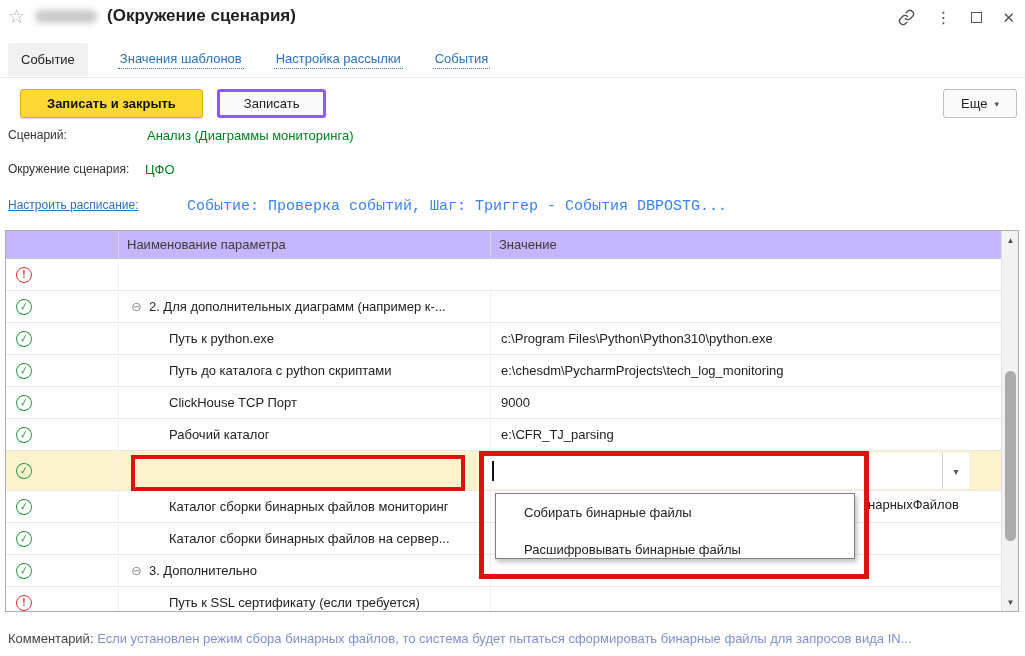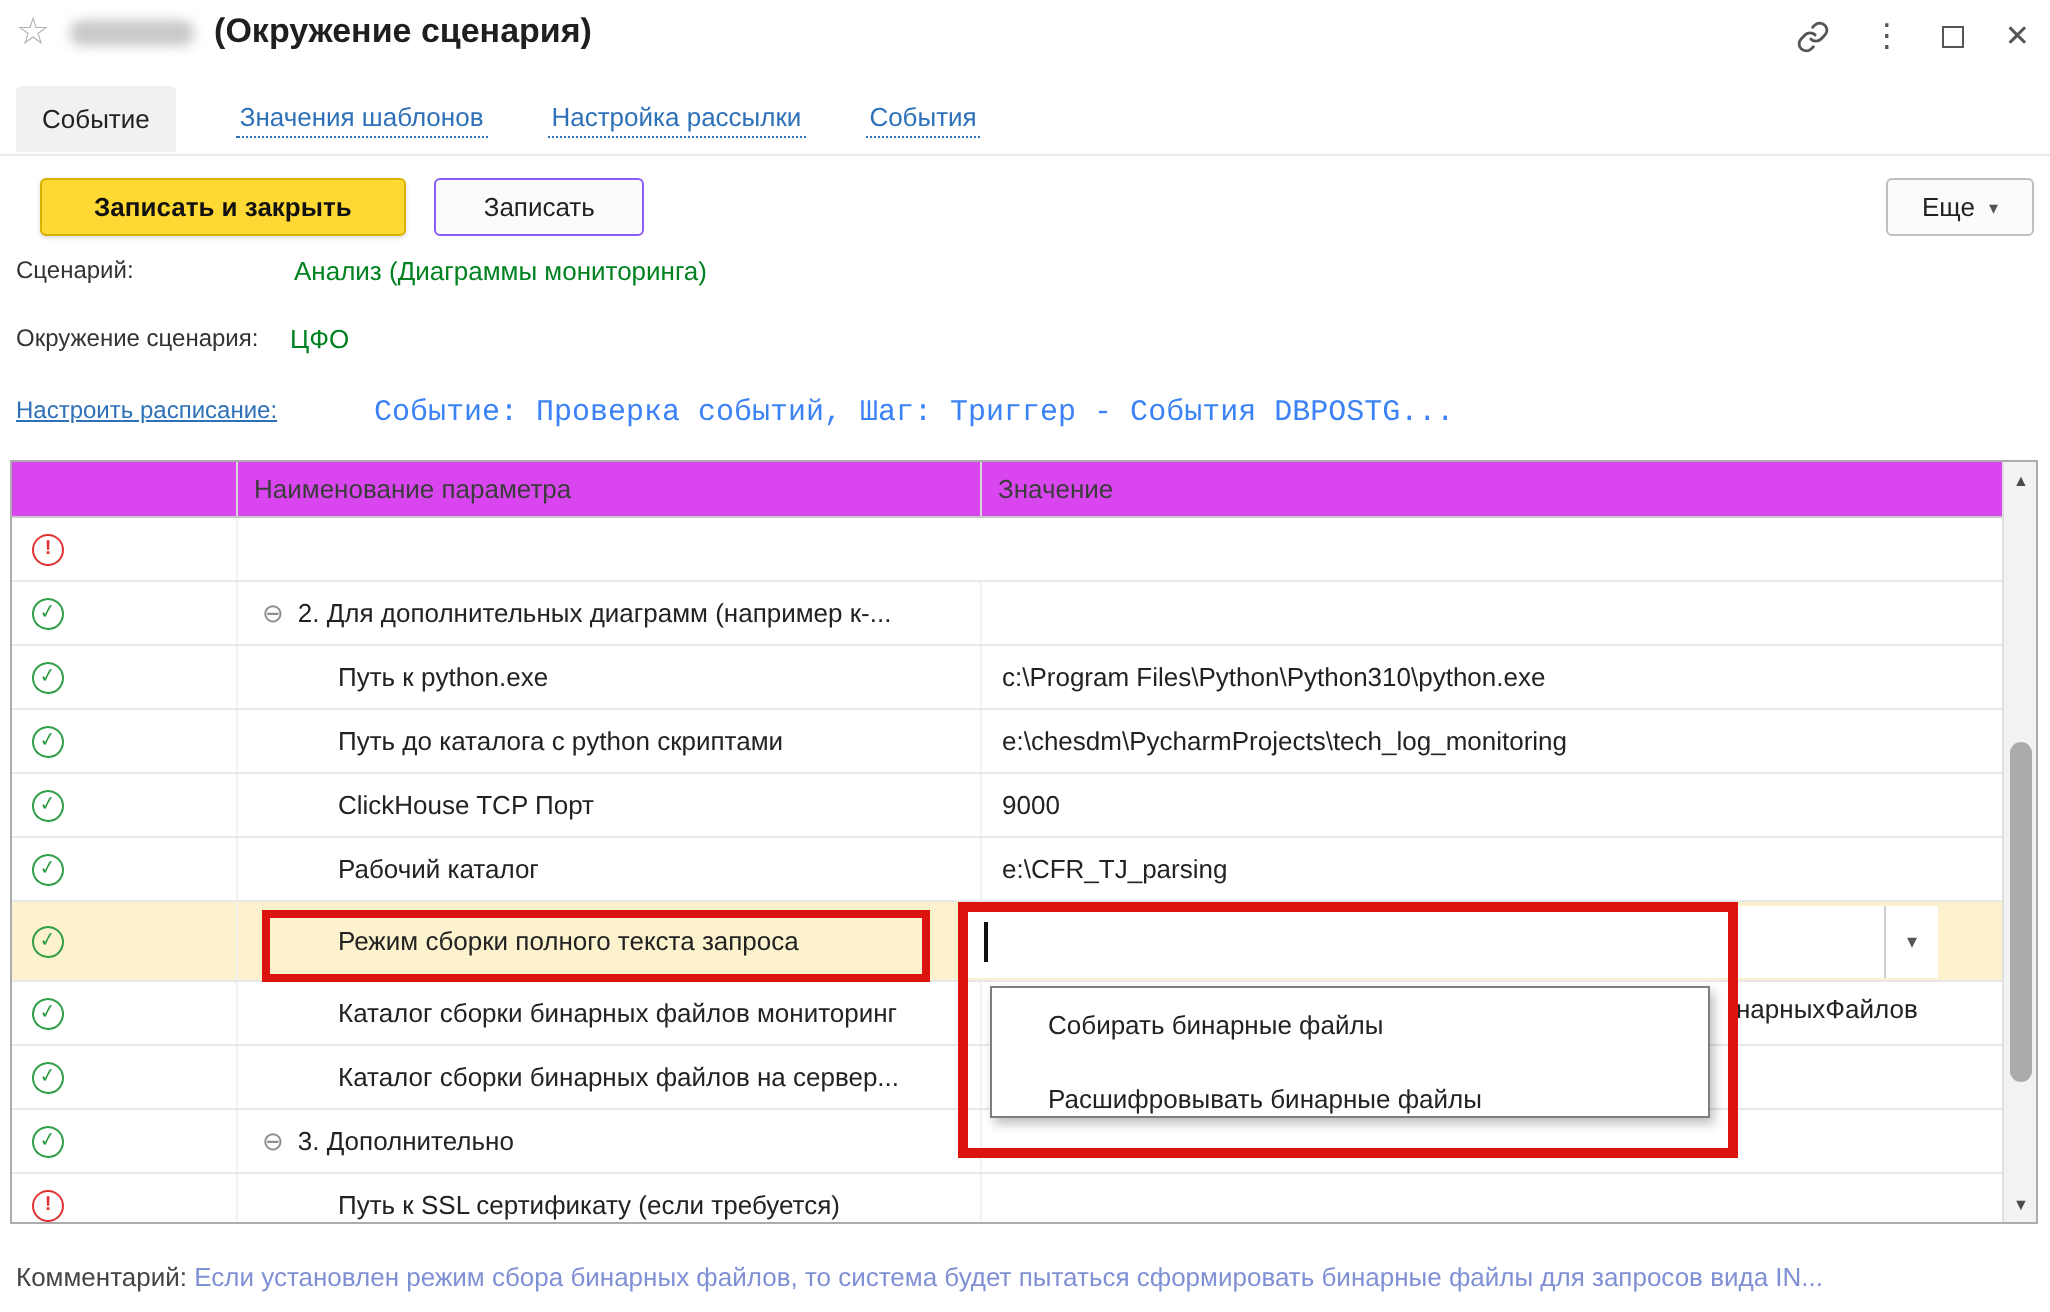--- a/index.html
+++ b/index.html
@@ -22,38 +22,38 @@
   .tabs { position:absolute; top:42px; left:8px; display:flex; align-items:flex-end; gap:30px; font-size:13px; }
   .tab { padding:9px 2px; cursor:pointer; }
   .tab.active { background:#f1f1f1; padding:9px 13px; color:#222; border-radius:3px 3px 0 0; }
   .tab.link { color:#2e71b8; border-bottom:1px dotted #2e71b8; padding-bottom:2px; margin-bottom:7px; }
   .tabs-sep { position:absolute; top:77px; left:0; width:1025px; border-top:1px solid #ebebeb; }
 
   
   .cmdbar { position:absolute; top:89px; left:8px; display:flex; gap:14px; }
   .btn { height:29px; font-size:13px; border-radius:3px; display:inline-flex; align-items:center; justify-content:center; cursor:pointer; }
   .btn-primary { background:#ffd933; border:1px solid #d9b200; font-weight:bold; padding:0 26px; color:#111; box-shadow:0 1px 2px rgba(0,0,0,.15);margin-left:12px; }
-  .btn-normal { background:#fbfbfb; border:1px solid #8b5cf6; padding:0 24px; color:#222; }
+  .btn-normal { background:#fbfbfb; border:3px solid #8b5cf6; padding:0 24px; color:#222; }
   .btn-more { position:absolute; top:89px; right:8px; width:74px; height:29px; background:#fbfbfb; border:1px solid #bfbfbf; border-radius:3px; font-size:13px; display:flex; align-items:center; justify-content:center; gap:7px; color:#222; cursor:pointer;text-align:right; }
   .caret-sm { font-size:9px; color:#555; }
 
   
   .fieldrow { position:absolute; left:8px; font-size:12px; color:#333; }
   .f-scenario { top:128px; }
   .f-env { top:162px; }
   .f-sched { top:198px; }
   .green-val { color:#008220; position:absolute; white-space:nowrap; }
   .v-scenario { left:147px; top:128px; font-size:13px; }
   .v-env { left:145px; top:162px; font-size:13px; }
   .sched-link { color:#2e71b8; text-decoration:underline; cursor:pointer; }
   .sched-val { position:absolute; left:187px; top:198px; font-size:15px; color:#3b82f6; white-space:nowrap;font-family:Liberation Mono, monospace; }
 
   
   .tbl { position:absolute; left:5px; top:230px; width:1014px; height:382px; border:1px solid #adadad; background:#fff; overflow:hidden; }
-  .thead { position:absolute; left:0; top:0; right:17px; height:28px; background:#d946ef; border-bottom:1px solid #c9c9c9; display:flex; font-size:13px; color:#3c3c3c; }
+  .thead { position:absolute; left:0; top:0; right:17px; height:28px; background:#c4b5fd; border-bottom:1px solid #c9c9c9; display:flex; font-size:13px; color:#3c3c3c; }
   .th-icon { width:113px; border-right:1px solid #d6d6d6; }
   .th-name { width:372px; border-right:1px solid #d6d6d6; padding:6px 0 0 8px; }
   .th-value { flex:1; padding:6px 0 0 8px; }
   .rows { position:absolute; left:0; top:28px; right:17px; bottom:0; }
   .t-row { display:flex; height:32px; border-bottom:1px solid #e8e8e8; align-items:center; font-size:13px; color:#222; background:#fff; }
   .t-row.sel { height:40px; background:#fcf2ce; }
   .cell-icon { width:113px; align-self:stretch; display:flex; align-items:center; padding-left:10px; border-right:1px solid #f1f1f1; }
   .cell-name { width:372px; align-self:stretch; display:flex; align-items:center; border-right:1px solid #f1f1f1; overflow:hidden; white-space:nowrap; }
   .cell-name.child { padding-left:50px; }
   .cell-name.group { padding-left:12px; }
@@ -183,21 +183,20 @@
         <span class="cell-icon">
             <span class="ic ok">✓</span>
           </span>
         <span class="cell-name child">Рабочий каталог</span>
         <span class="cell-value">e:\CFR_TJ_parsing</span>
       </div>
       <div class="t-row sel">
         <span class="cell-icon">
             <span class="ic ok">✓</span>
           </span>
-        <span class="cell-name child">Режим сборки полного текста запроса</span>
         <span class="cell-value"></span>
       </div>
       <div class="t-row">
         <span class="cell-icon">
             <span class="ic ok">✓</span>
           </span>
         <span class="cell-name child">Каталог сборки бинарных файлов мониторинг</span>
         <span class="cell-value"></span>
       </div>
       <div class="t-row">

